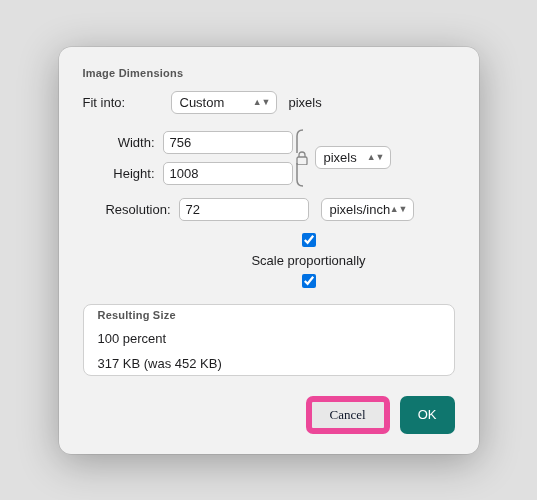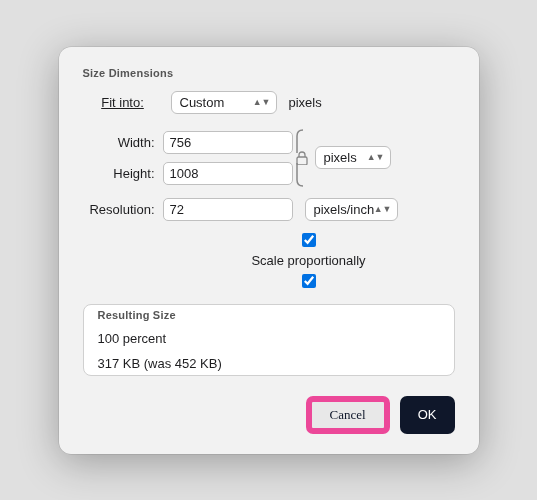--- a/index.html
+++ b/index.html
@@ -42,23 +42,22 @@
 
     .fit-row {
       display: flex;
       align-items: center;
       margin-bottom: 14px;
       gap: 8px;
     }
 
     .fit-label {
       width: 80px;
-      text-align: center;
-      color: #1d1d1f;
-      text-decoration: underline;
+      text-align: left;
+      color: #1d1d1f;
     }
 
     .select-wrapper {
       position: relative;
       display: inline-flex;
       align-items: center;
     }
 
     select {
       appearance: none;
@@ -149,21 +148,21 @@
 
     .right-unit-select {
       margin-left: 4px;
     }
 
     .resolution-row {
       display: flex;
       align-items: center;
       gap: 8px;
       margin-bottom: 12px;
-      margin-left: 0;
+      margin-left: 16px;
     }
 
     .checkboxes-area {
       margin-left: 80px;
       display: flex;
       flex-direction: column;
       gap: 6px;
     }
 
     .checkbox-row {
@@ -224,32 +223,32 @@
     }
 
     .btn-cancel {
       background: #e8e8e8;
       color: #0f172a;
       border: 6px solid #ec4899;
       font-family: Liberation Serif, serif;
     }
 
     .btn-ok {
-      background: #0f172a;
+      background: #0f766e;
       color: white;
       font-weight: 500;
     }
   </style>
 </head>
 <body>
 
 <div class="dialog">
 
   <div class="top-section">
-    <div class="section-title">Size Dimensions</div>
+    <div class="section-title">Image Dimensions</div>
 
     <div class="fit-row">
       <span class="fit-label">Fit into:</span>
       <div class="select-wrapper">
         <select>
           <option>Custom</option>
           <option>Original Size</option>
           <option>640x480</option>
           <option>800x600</option>
           <option>1024x768</option>

